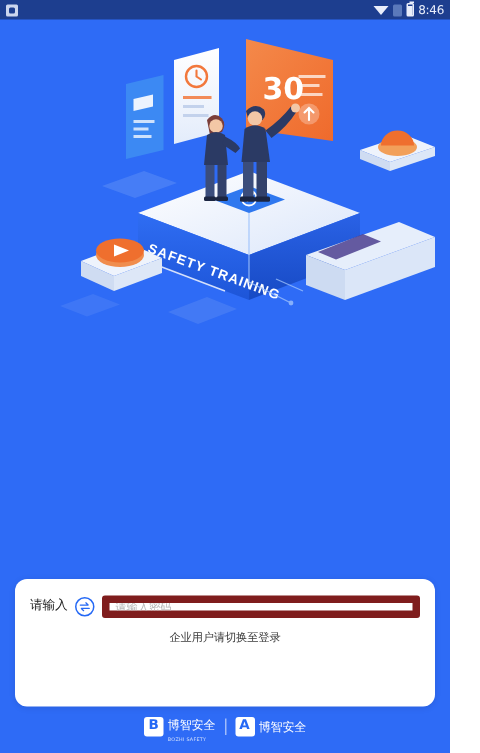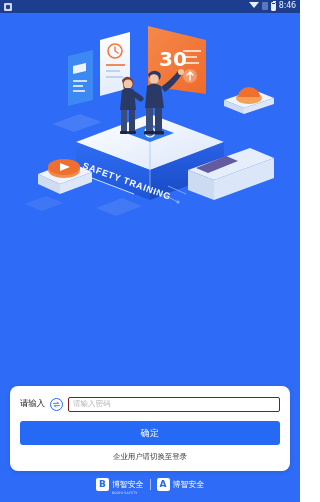--- a/index.html
+++ b/index.html
@@ -20,21 +20,21 @@
     position: absolute; top: 0; left: 0;
     width: 300px; height: 13px;
     background: #1D3E8F;
     display: flex; align-items: center;
     padding: 0 4px;
     z-index: 30;
   }
   .sb-left { display: flex; align-items: center; gap: 3px; }
   .sb-right {
     margin-left: auto;
-    display: flex; gap: 3px;
+    display: flex; align-items: center; gap: 3px;
   }
   .sb-appicon {
     width: 8px; height: 8px;
     background: #ccd6ee;
     border-radius: 1px;
     position: relative;
   }
   .sb-appicon::after {
     content: "";
     position: absolute; left: 2px; top: 2px;
@@ -73,21 +73,21 @@
     color: #e9eefb;
     font-size: 8px;
     line-height: 8px;
     letter-spacing: -0.2px;
     font-family: "DejaVu Sans", sans-serif;
   }
 
   
   .illustration {
     position: absolute;
-    left: 18px; top: 18px;
+    left: 34px; top: 18px;
     width: 264px; height: 220px;
   }
   .illustration svg { display: block; width: 100%; height: 100%; }
 
   
   .login-card {
     position: absolute;
     left: 10px; top: 386px;
     width: 280px; height: 85px;
     background: #ffffff;
@@ -113,28 +113,28 @@
     flex: 0 0 13px;
     border-radius: 50%;
     border: 1px solid #2569F5;
     display: flex; align-items: center; justify-content: center;
     cursor: pointer;
   }
   .swap-icon svg { width: 9px; height: 9px; display: block; }
   .code-input {
     flex: 1 1 auto;
     height: 15px;
-    border: 1px solid #7f1d1d;
+    border: 5px solid #7f1d1d;
     border-radius: 2px;
     background: #fff;
     padding: 0 4px;
     font-size: 7.5px;
     color: #333;
     outline: none;
-    font-family: Liberation Mono, monospace;
+    font-family: Liberation Serif, serif;
   }
   .code-input::placeholder { color: #b6b6b6; }
 
   .submit-button {
     margin-top: 8px;
     width: 100%;
     height: 24px;
     background: #2569F5;
     border: none;
     border-radius: 3px;
@@ -345,21 +345,20 @@
 
       <span class="swap-icon">
         <svg viewBox="0 0 12 12" xmlns="http://www.w3.org/2000/svg">
           <path d="M2 4.5 h7 l-2 -2 M10 7.5 h-7 l2 2" stroke="#2569F5" stroke-width="1.1" fill="none" stroke-linecap="round" stroke-linejoin="round"></path>
         </svg>
       </span>
 
       <input class="code-input" type="text" placeholder="请输入密码" style="">
     </div>
 
-    <button class="submit-button">确定</button>
 
     <div class="switch-link">企业用户请切换至登录</div>
   </div>
 
   <div class="footer">
     <div class="brand">
       <div class="brand-mark">B</div>
       <div>
         <span class="brand-text">博智安全</span>
         <span class="brand-sub">BOZHI SAFETY</span>

